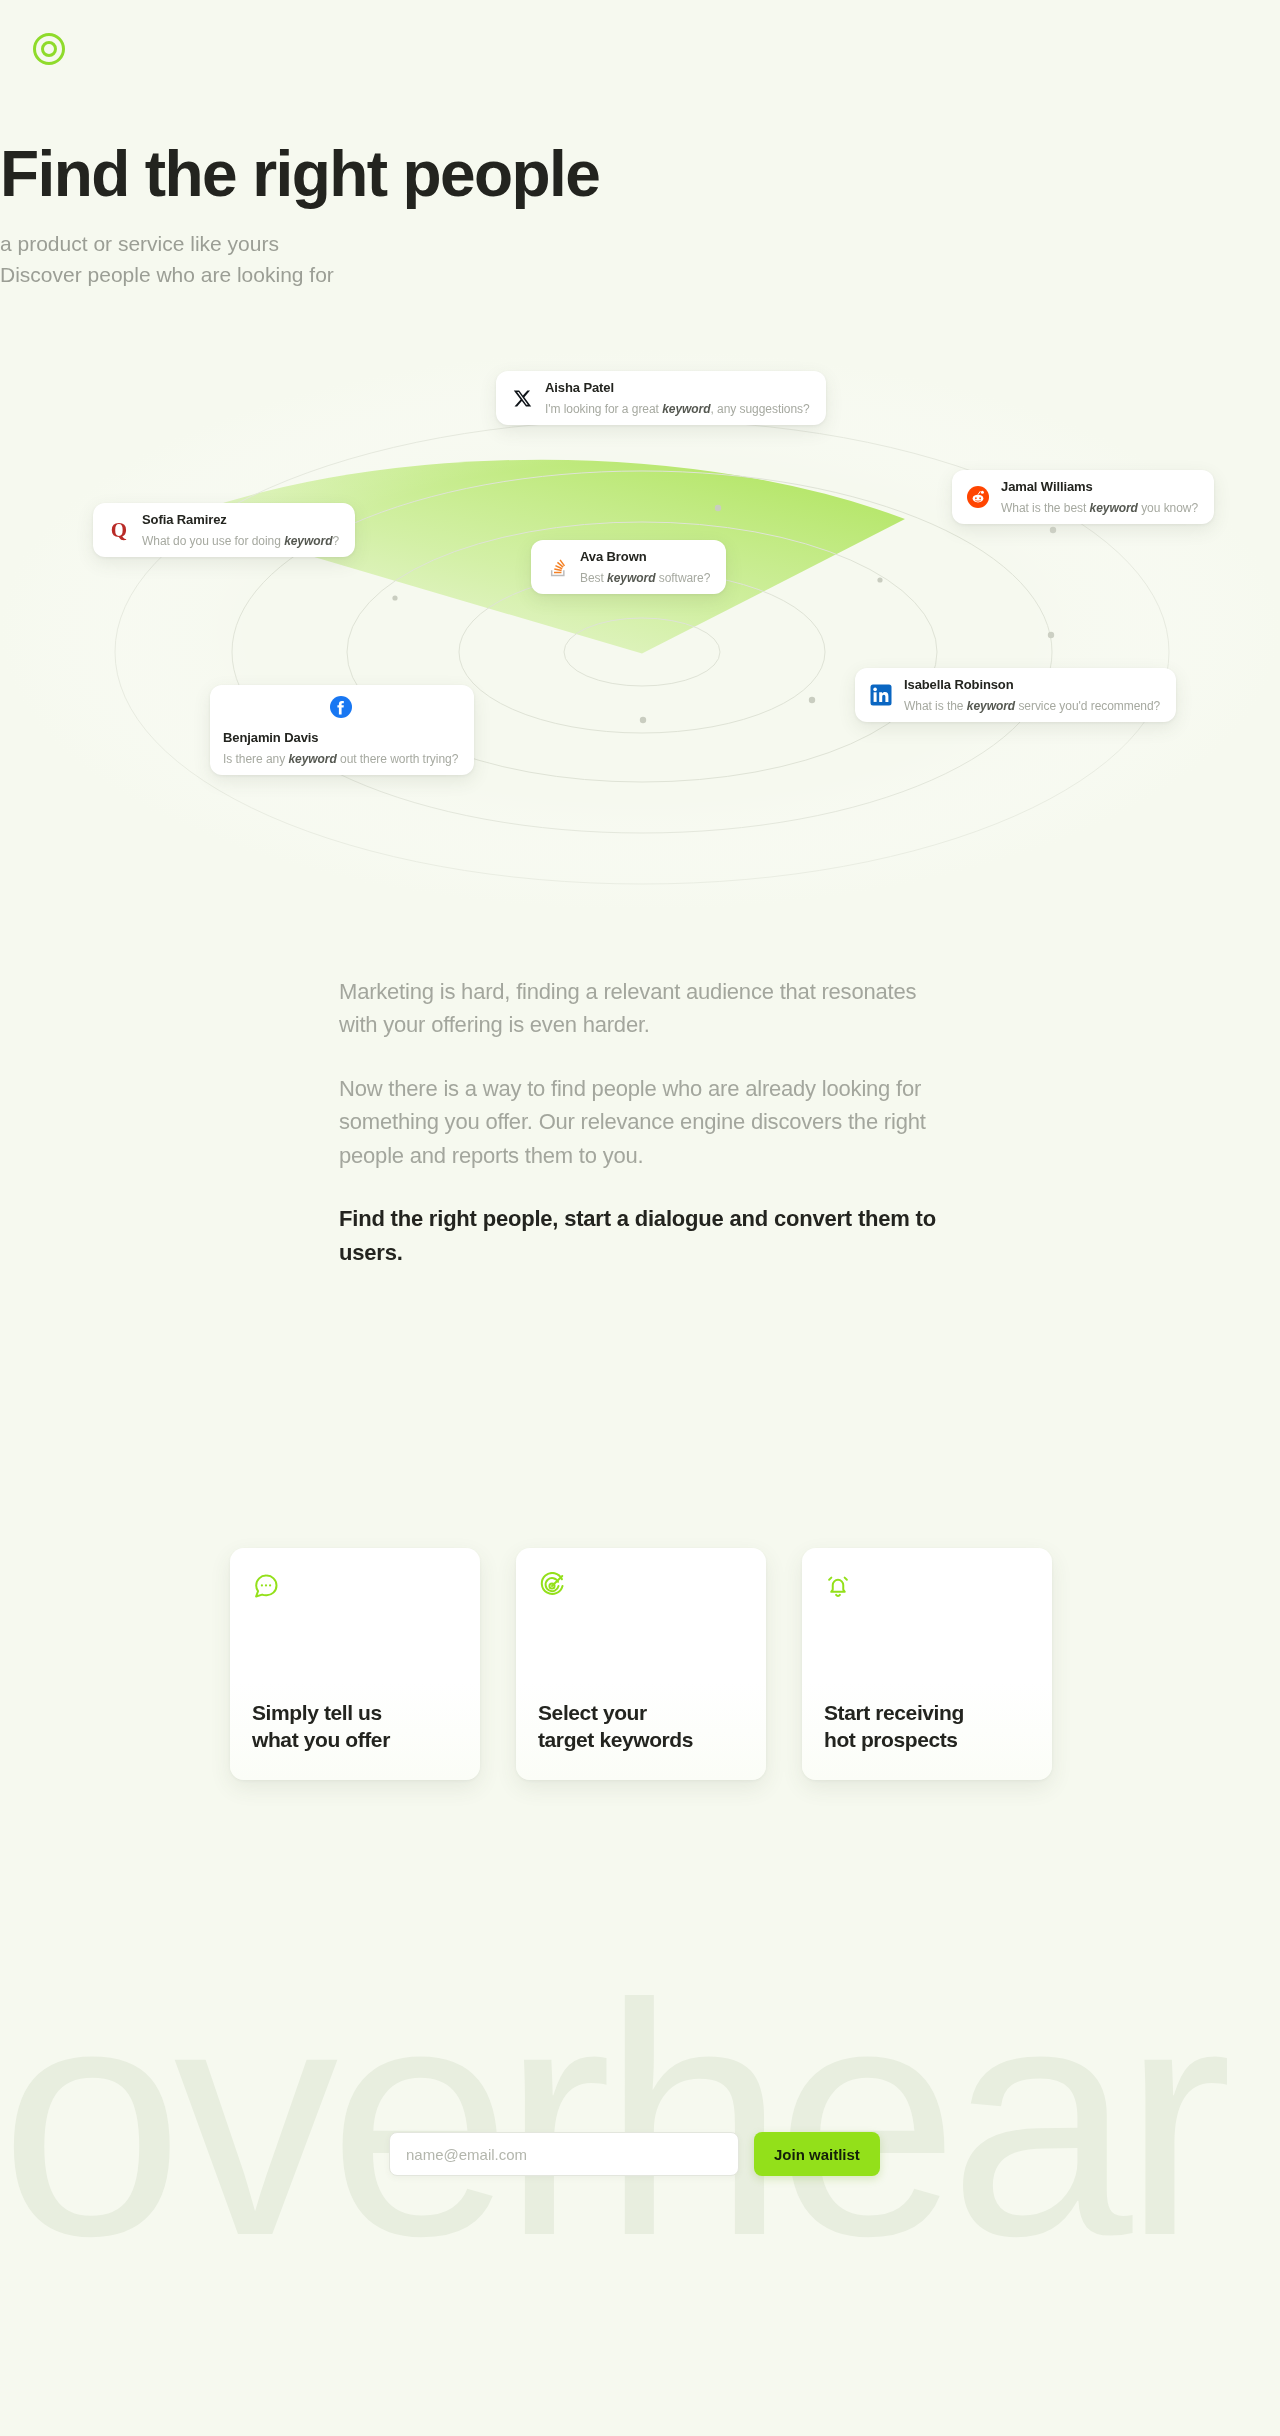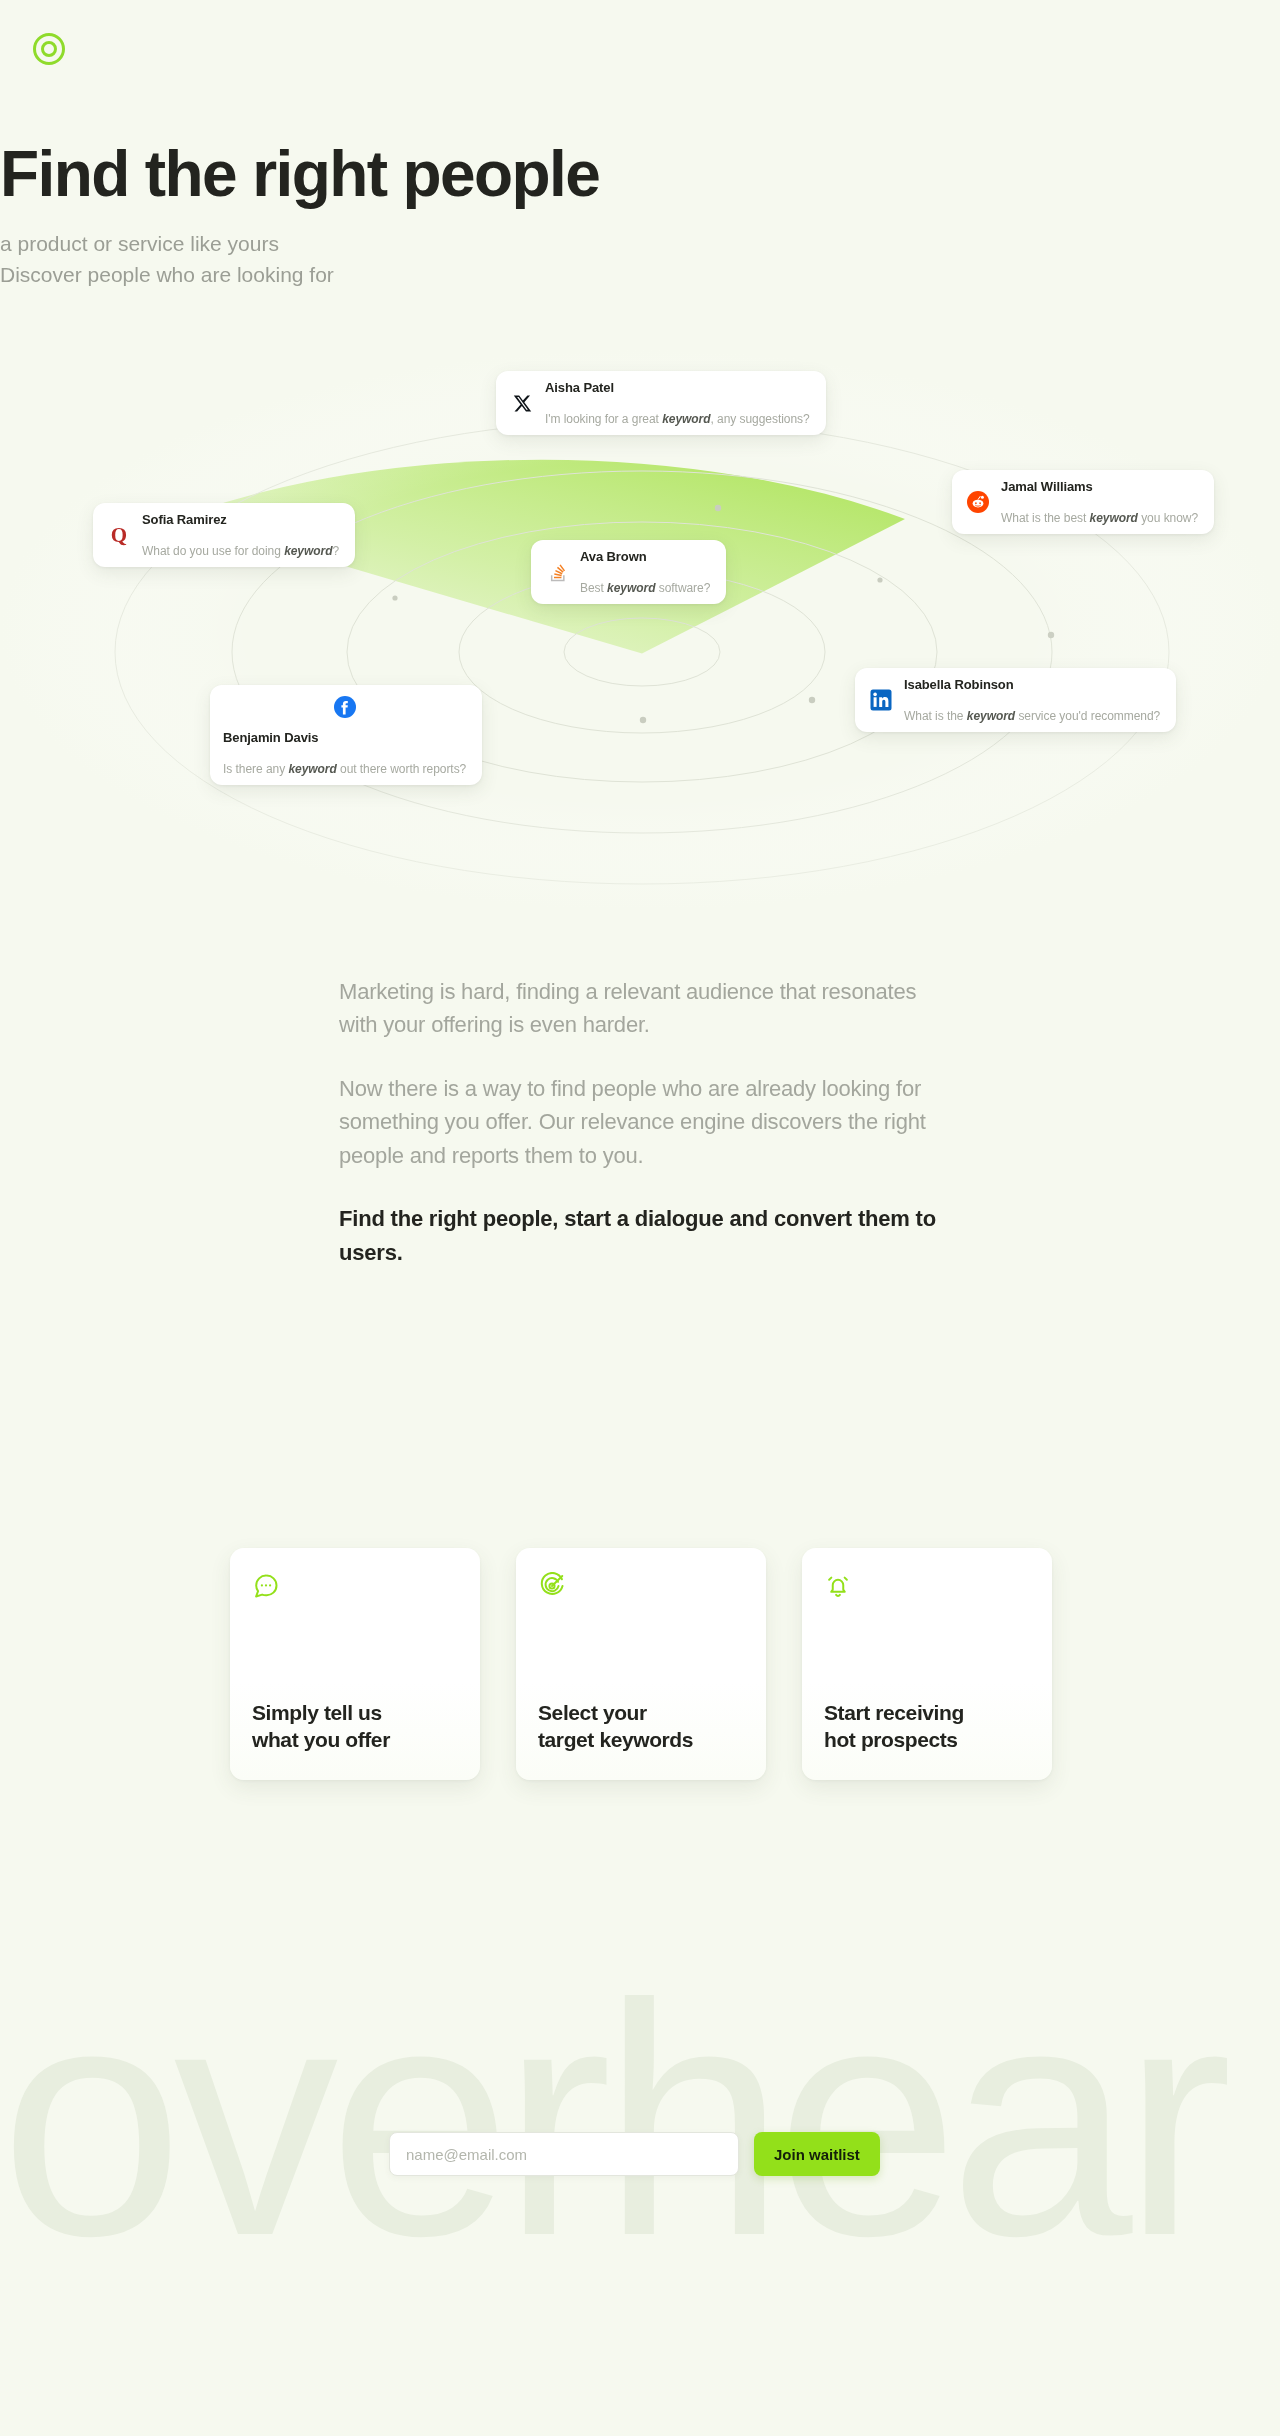--- a/index.html
+++ b/index.html
@@ -41,21 +41,21 @@
   .card {
     position: absolute;
     background: #fff;
     border-radius: 12px;
     box-shadow: 0 6px 18px rgba(70,80,60,.10), 0 1px 3px rgba(70,80,60,.08);
     display: flex; align-items: center; gap: 10px;
     padding: 9px 16px 9px 13px;
     white-space: nowrap;
   }
   .card .ic { width: 26px; height: 26px; flex: 0 0 26px; display:flex; align-items:center; justify-content:center; }
-  .card .txt { display: flex; flex-direction: column; gap: 17px; }
+  .card .txt { display: flex; flex-direction: column; gap: 7px; }
   .card .nm { font-size: 13px; font-weight: 700; color: #23241f; letter-spacing: -.1px; }
   .card .qt { font-size: 12px; color: #a6a9a0; letter-spacing: -.05px; }
   .card .qt b { font-weight: 700; font-style: italic; color: #555851; }
 
   
   .copy { position: absolute; left: 339px; top: 975px; width: 620px; }
   .copy p { font-size: 22px; line-height: 1.52; color: #a3a69d; margin-bottom: 30px; letter-spacing:-.2px;}
   .copy p.strong { color: #23241f; font-weight: 700; margin-bottom: 0; }
 
   
@@ -212,21 +212,21 @@
 
     <div class="card" style="left:210px; top:335px;flex-direction:column;">
       <span class="ic">
         <svg viewBox="0 0 24 24" width="24" height="24">
           <circle cx="12" cy="12" r="11" fill="#1877f2"></circle>
           <path fill="#fff" d="M14.6 12.6h-2v7h-2.7v-7H8.4v-2.3h1.5V8.9c0-1.9 1.1-3 2.9-3l2 .02v2.3h-1.4c-.6 0-.8.3-.8.9v1.2h2.2z"></path>
         </svg>
       </span>
       <span class="txt">
         <span class="nm">Benjamin Davis</span>
-        <span class="qt"><span>Is there any </span><b>keyword</b><span> out there worth reports?</span></span>
+        <span class="qt"><span>Is there any </span><b>keyword</b><span> out there worth trying?</span></span>
       </span>
     </div>
 
     <div class="card" style="left:855px; top:318px;">
       <span class="ic">
         <svg viewBox="0 0 24 24" width="24" height="24">
           <rect x="1.5" y="1.5" width="21" height="21" rx="2.5" fill="#0a66c2"></rect>
           <rect x="4.6" y="9.3" width="3" height="9.6" fill="#fff"></rect>
           <circle cx="6.1" cy="6.4" r="1.8" fill="#fff"></circle>
           <path fill="#fff" d="M10.2 9.3h2.9v1.3c.45-.8 1.5-1.5 2.9-1.5 2.4 0 3.4 1.4 3.4 4v5.8h-3v-5.2c0-1.3-.5-2-1.6-2-1 0-1.6.7-1.6 2v5.2h-3z"></path>

